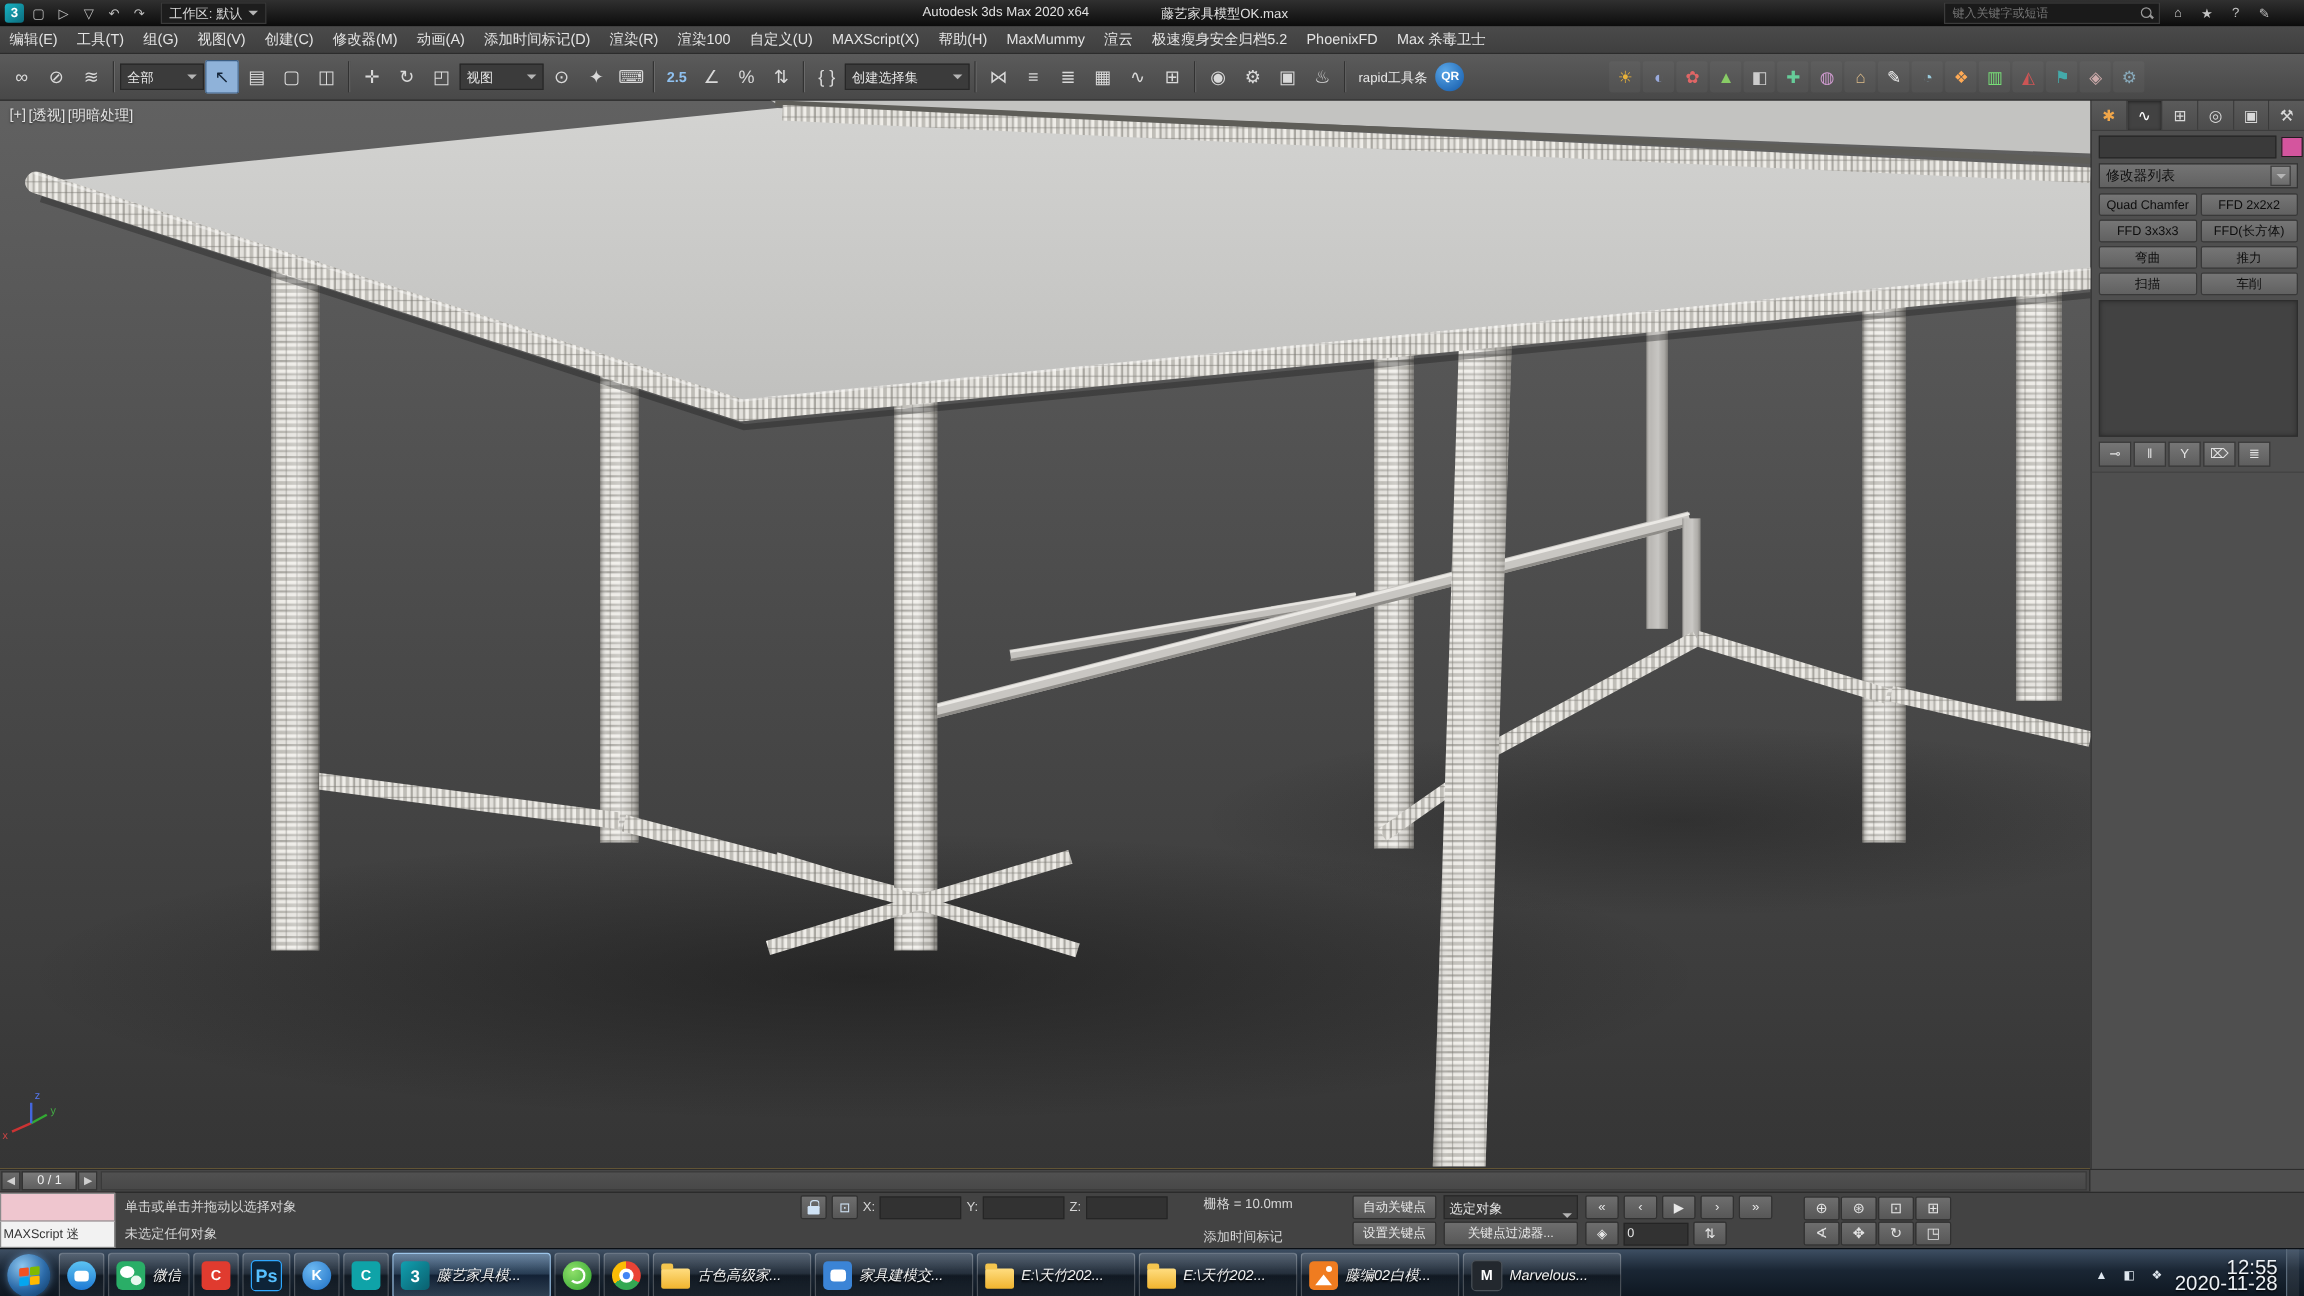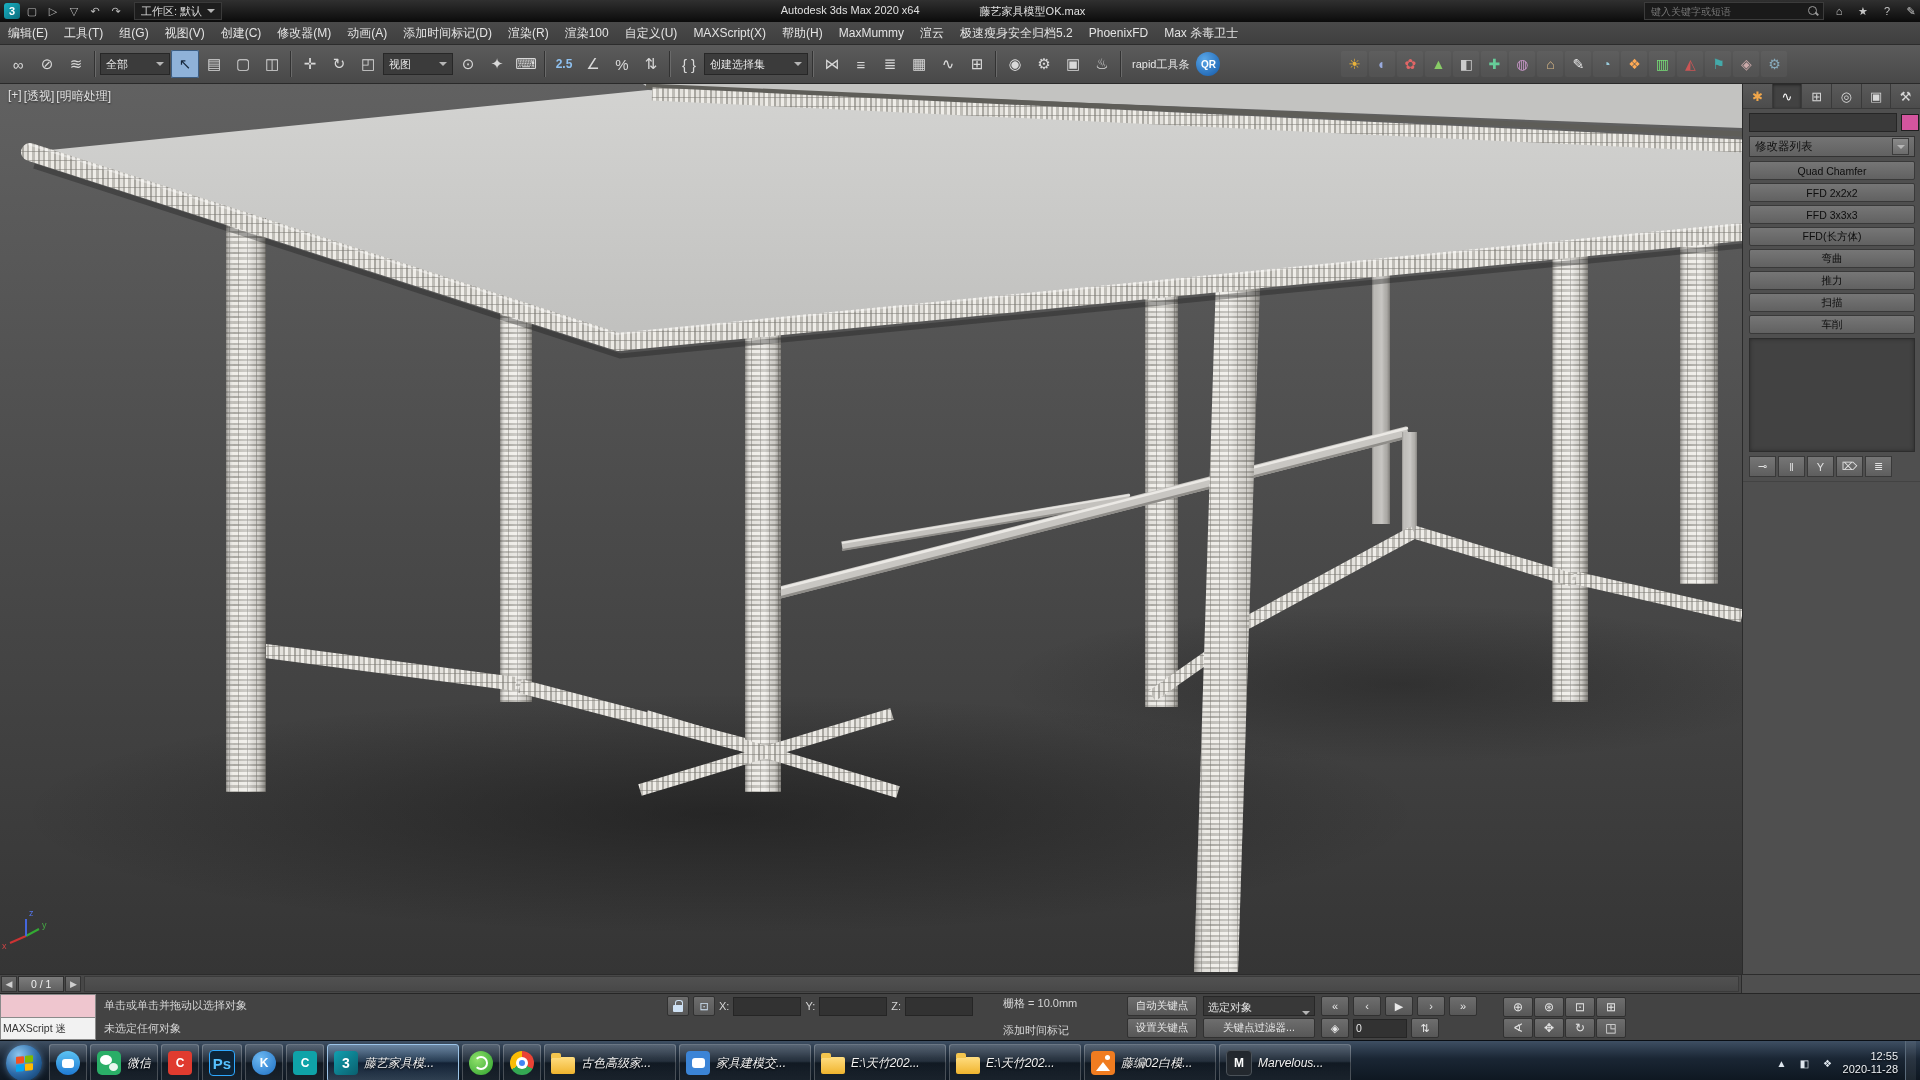--- a/index.html
+++ b/index.html
@@ -8,21 +8,21 @@
   i,b{font-style:normal;font-weight:normal;}
 
   
   .titlebar{height:22px;background:linear-gradient(#303030,#0b0b0b);display:flex;align-items:center;color:#cfcfcf;font-size:11px;}
   .tb-left{display:flex;align-items:center;gap:3px;padding-left:4px;}
   .applogo{width:16px;height:16px;border-radius:3px;background:linear-gradient(135deg,#19b3c4,#0b6b7c);color:#fff;font-size:11px;font-weight:bold;display:flex;align-items:center;justify-content:center;}
   .qbtn{width:18px;height:18px;display:flex;align-items:center;justify-content:center;color:#bdbdbd;font-size:11px;border-radius:2px;}
   .ws{display:flex;align-items:center;gap:5px;background:#1d1d1d;border:1px solid #3a3a3a;height:16px;padding:0 6px;margin-left:6px;color:#d8d8d8;}
   .car{width:0;height:0;border-left:4px solid transparent;border-right:4px solid transparent;border-top:4px solid #b5b5b5;display:inline-block;}
   .tb-center{flex:1;display:flex;justify-content:center;gap:60px;color:#e0e0e0;}
-  .tb-right{display:flex;align-items:flex-end;gap:6px;padding-right:0;}
+  .tb-right{display:flex;align-items:flex-end;gap:6px;padding-right:24px;}
   .search{display:flex;align-items:center;background:#1a1a1a;border:1px solid #3c3c3c;height:16px;width:170px;padding:0 4px;gap:4px;}
   .search input{flex:1;background:transparent;border:none;outline:none;color:#bbb;font-size:10px;font-family:"Liberation Sans",sans-serif;}
   .mag{position:relative;width:12px;height:12px;flex:none;}
   .mag i.g{position:absolute;left:1px;top:1px;width:7px;height:7px;border:1.5px solid #9a9a9a;border-radius:50%;}
   .mag i.h{position:absolute;left:8px;top:8px;width:4px;height:1.5px;background:#9a9a9a;transform:rotate(45deg);}
   .trbtn{width:18px;height:18px;display:flex;align-items:center;justify-content:center;color:#c4c4c4;font-size:11px;}
 
   
   .menubar{height:22px;background:linear-gradient(#4a4a4a,#3f3f3f);border-bottom:1px solid #2c2c2c;display:flex;align-items:center;color:#e4e4e4;font-size:12px;}
   .mitem{padding:0 8px;height:100%;display:flex;align-items:center;white-space:nowrap;cursor:default;text-align:right;}
@@ -54,21 +54,21 @@
   .cmdpanel{width:178px;background:#4f4f4f;border-left:1px solid #2b2b2b;display:flex;flex-direction:column;font-size:11px;}
   .ptabs{display:flex;height:24px;border-bottom:1px solid #3a3a3a;}
   .ptab{flex:1;display:flex;align-items:center;justify-content:center;color:#d8d8d8;font-size:13px;background:linear-gradient(#5a5a5a,#4c4c4c);border-right:1px solid #3a3a3a;}
   .ptab.first{color:#f0a64a;}
   .ptab.active{background:#424242;box-shadow:inset 0 1px 3px rgba(0,0,0,.5);color:#fff;}
   .prow{display:flex;align-items:center;gap:4px;padding:4px 6px;}
   .pname{flex:1;height:15px;background:#3a3a3a;border:1px solid #262626;color:#ddd;font-size:11px;font-family:"Liberation Sans",sans-serif;}
   .pswatch{width:16px;height:15px;border:1px solid #1f1f1f;flex:none;}
   .pdrop{margin:0 6px 4px 6px;height:19px;background:linear-gradient(#747474,#616161);border:1px solid #333;display:flex;align-items:center;justify-content:space-between;color:#101010;padding:0 5px;font-size:11.5px;}
   .pdrop .dd{width:15px;height:15px;background:linear-gradient(#8a8a8a,#6b6b6b);border:1px solid #3c3c3c;display:flex;align-items:center;justify-content:center;}
-  .pgrid{display:grid;grid-template-columns:1fr;gap:3px;padding:0 6px 4px 6px;}
+  .pgrid{display:grid;grid-template-columns:1fr 1fr;gap:3px;padding:0 6px 4px 6px;}
   .pbtn{height:17px;background:linear-gradient(#767676,#616161);border:1px solid #393939;border-radius:2px;color:#0d0d0d;font-size:10.5px;display:flex;align-items:center;justify-content:center;white-space:nowrap;overflow:hidden;}
   .pstack{margin:0 6px 4px 6px;height:112px;background:#424242;border:1px solid #2d2d2d;box-shadow:inset 0 0 4px rgba(0,0,0,.35);}
   .picons{display:flex;gap:2px;padding:0 6px 4px 6px;}
   .picon{width:25px;height:19px;background:linear-gradient(#767676,#5e5e5e);border:1px solid #393939;color:#e2e2e2;font-size:11px;display:flex;align-items:center;justify-content:center;}
   .pfill{flex:1;border-top:1px solid #434343;}
 
   
   .timeslider{height:18px;background:#474747;border-top:1px solid #2c2c2c;display:flex;align-items:center;}
   .ts-arrow{width:14px;height:14px;display:flex;align-items:center;justify-content:center;color:#cfcfcf;font-size:9px;background:linear-gradient(#6b6b6b,#565656);border:1px solid #333;margin:0 1px;flex:none;}
   .ts-handle{height:14px;padding:0 12px;background:linear-gradient(#7c7c7c,#5f5f5f);border:1px solid #2e2e2e;color:#f0f0f0;font-size:10.5px;display:flex;align-items:center;flex:none;}
@@ -128,21 +128,21 @@
   .folder{position:relative;width:24px;height:17px;background:linear-gradient(#ffdd80,#f0b42e);border-radius:2px;margin-top:4px;flex:none;}
   .folder::before{content:"";position:absolute;top:-4px;left:0;width:10px;height:5px;background:#f4c54e;border-radius:2px 2px 0 0;}
   .ic-chatfile{background:#3b84d6;}
   .ic-chatfile i{width:13px;height:10px;background:#fff;border-radius:3px;}
   .ic-pic{background:#f07c20;}
   .ic-pic i.tri{width:0;height:0;border-left:7px solid transparent;border-right:7px solid transparent;border-bottom:9px solid #fff;margin-top:6px;}
   .ic-pic i.sun{position:absolute;top:4px;right:5px;width:5px;height:5px;border-radius:50%;background:#fff;}
   .ic-mv{background:#23282e;border:1px solid #4a5158;}
   .tray{margin-left:auto;display:flex;align-items:center;gap:7px;color:#e8e8e8;padding-right:2px;}
   .trayic{width:16px;height:16px;display:flex;align-items:center;justify-content:center;font-size:10px;color:#dfe7ef;}
-  .clock{text-align:right;font-size:11px;line-height:13px;color:#eef2f6;text-shadow:0 1px 2px #000;}
+  .clock{text-align:right;font-size:17px;line-height:13px;color:#eef2f6;text-shadow:0 1px 2px #000;}
   .showdesk{width:10px;height:44px;border-left:1px solid #5a6a7a;background:rgba(255,255,255,.07);flex:none;}
 </style>
 </head>
 <body>
 
 <div id="root">
 
   <div class="titlebar">
     <div class="tb-left">
       <span class="applogo">3</span>

